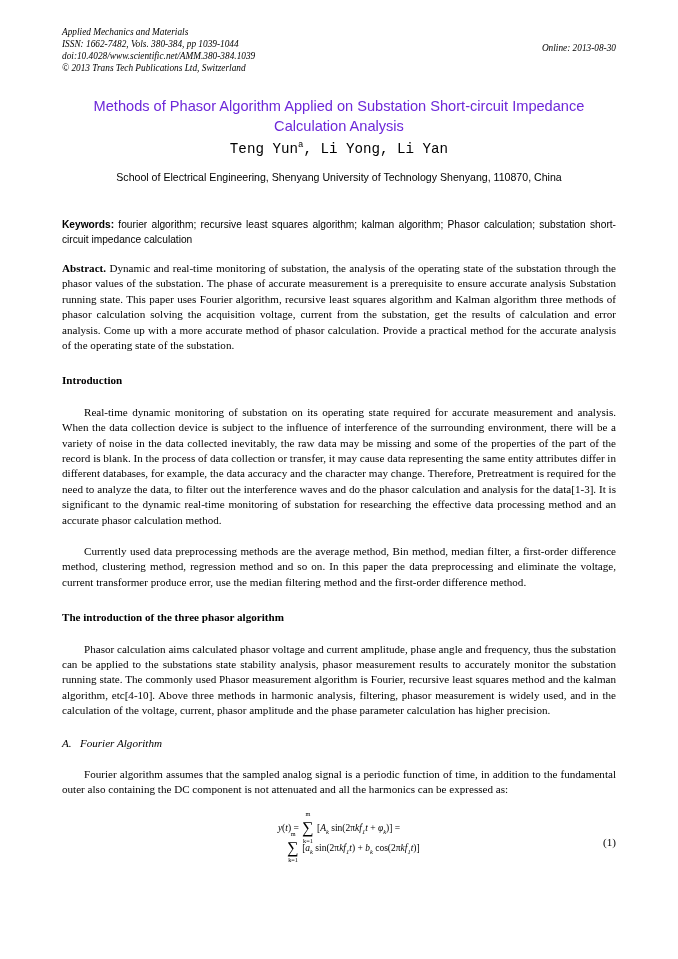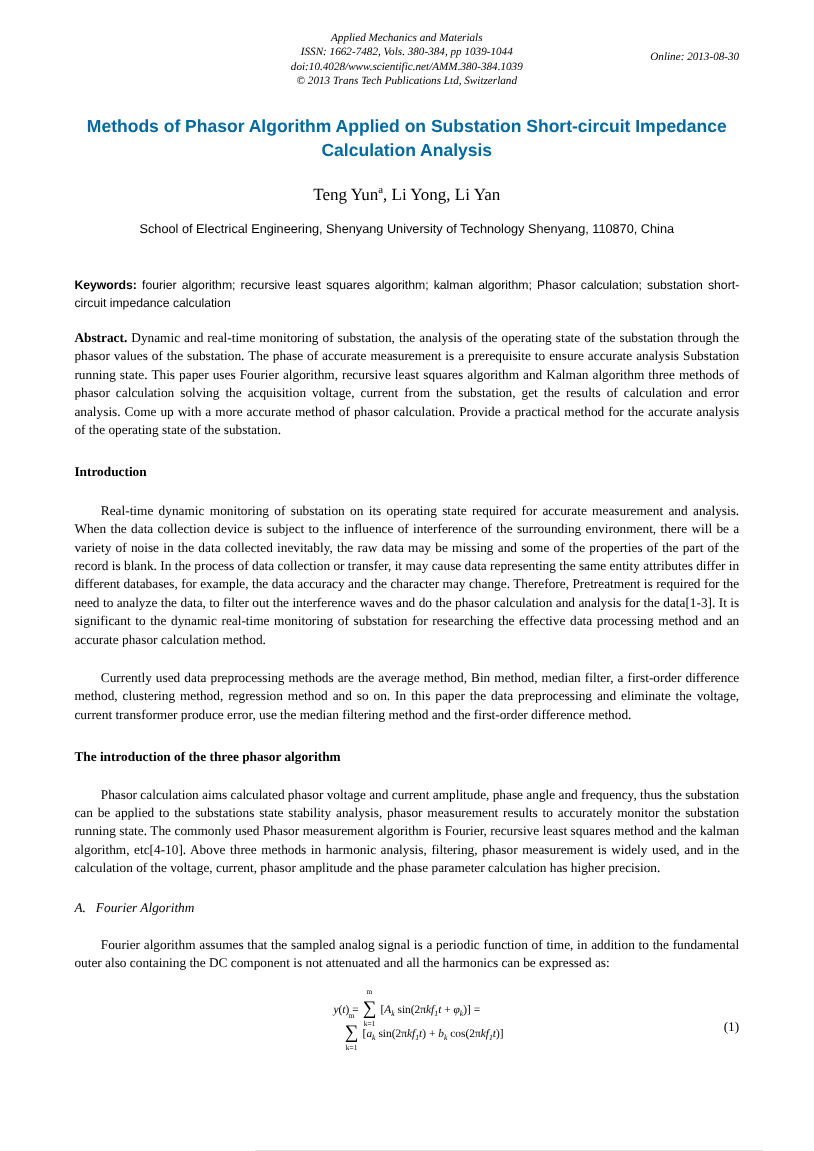--- a/index.html
+++ b/index.html
@@ -35,36 +35,34 @@
   }
   .hdr .right {
     position: absolute;
     right: 0;
     top: 16px;
     font-style: italic;
     font-size: 9.3px;
   }
   .hdr-line {
     white-space: nowrap;
-    text-align: center;
   }
   
   .title {
     margin-top: 22px;
     text-align: center;
     font-family: "Liberation Sans", sans-serif;
-    font-weight: bold;
+    font-weight: normal;
     font-size: 14.6px;
     line-height: 20px;
-    color: #0369a1;
+    color: #6d28d9;
   }
   .authors {
-    margin-top: 13px;
-    text-align: center;
-    font-family: Liberation Serif, serif;
+    text-align: center;
+    font-family: Liberation Mono, monospace;
     font-size: 14.2px;
     line-height: 18px;
   }
   .authors sup {
     font-size: 9px;
     vertical-align: super;
   }
   .affil {
     margin-top: 12px;
     text-align: center;

